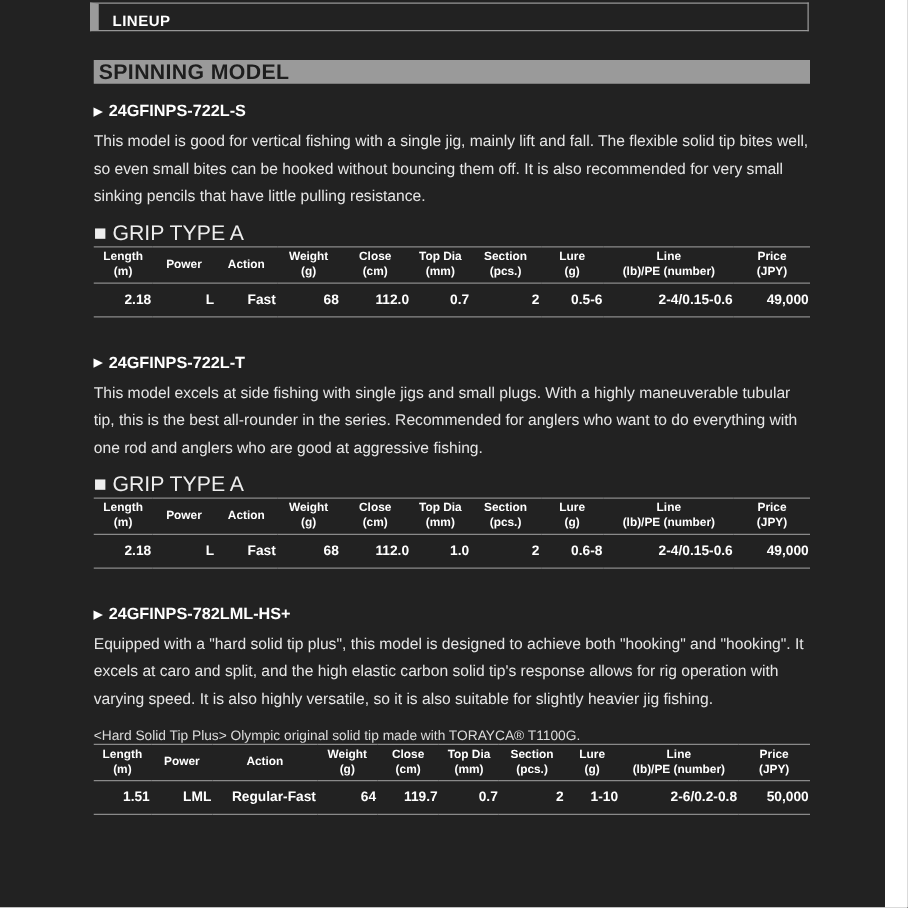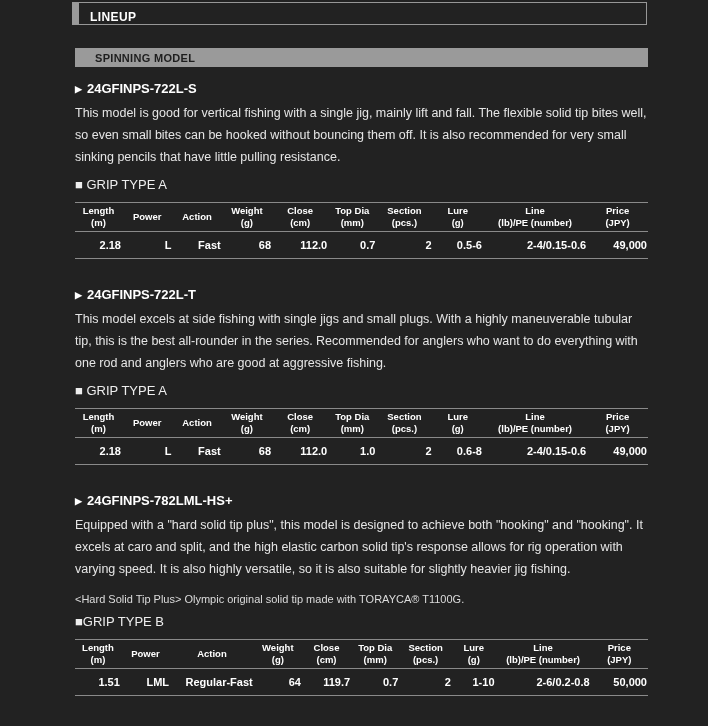--- a/index.html
+++ b/index.html
@@ -25,44 +25,44 @@
   .lineup-box .ttl {
     color:#ffffff; font-weight:bold; font-size:12px; letter-spacing:.4px; padding-left:11px;
   }
 
   
   .cat-bar {
     margin-top:23px; width:573px; height:19px; background:#9a9a9a;
     display:flex; align-items:center;
   }
   .cat-bar .ttl {
-    color:#1e1e1e; font-weight:bold; font-size:11px; letter-spacing:.3px; padding-left:20px;
+    color:#1e1e1e; font-weight:bold; font-size:17px; letter-spacing:.3px; padding-left:4px;
   }
 
   .model-title {
     margin-top:14px; color:#ffffff; font-weight:bold; font-size:13px;
     display:flex; align-items:center; gap:5px;
   }
   .model-title.gap-lg { margin-top:28px; }
   .model-title .arrow { font-size:9px; line-height:1; position:relative; top:.5px; }
   .model-sub {
     margin-top:4px; color:#ffffff; font-weight:bold; font-size:13px;
   }
   .model-desc {
     margin-top:6px; color:#e6e6e6; font-size:12.5px; line-height:22px;
   }
   .model-note {
     margin-top:13px; color:#dcdcdc; font-size:11px;
   }
   .grip-label {
-    margin-top:9px; color:#eeeeee; font-size:13px;
+    margin-top:9px; color:#eeeeee; font-size:17px;
   }
 
   table.spec {
-    margin-top:10px; width:573px; border-collapse:collapse;
+    width:573px; border-collapse:collapse;
     border-top:1px solid #8a8a8a; border-bottom:1px solid #8a8a8a;
     table-layout:fixed;
   }
   table.spec thead tr { border-bottom:1px solid #8a8a8a; }
   table.spec th {
     height:29px; vertical-align:middle; text-align:center;
     color:#ffffff; font-size:9.5px; font-weight:bold; line-height:12px; padding:2px 1px;
   }
   table.spec td {
     height:27px; vertical-align:middle; text-align:right;
@@ -193,21 +193,20 @@
           </tr>
         </tbody>
       </table>
 
       <div class="model-title gap-lg">
         <span class="arrow">▶</span>
         <span>24GFINPS-782LML-HS+</span>
       </div>
       <div class="model-desc">Equipped with a "hard solid tip plus", this model is designed to achieve both "hooking" and "hooking". It excels at caro and split, and the high elastic carbon solid tip's response allows for rig operation with varying speed. It is also highly versatile, so it is also suitable for slightly heavier jig fishing.</div>
       <div class="model-note">&lt;Hard Solid Tip Plus&gt; Olympic original solid tip made with TORAYCA® T1100G.</div>
-      <div class="grip-label">■GRIP TYPE B</div>
 
       <table class="spec colsC">
         <colgroup>
           <col class="c1">
             <col class="c2">
             <col class="c3">
             <col class="c4">
             <col class="c5">
           <col class="c6">
             <col class="c7">

